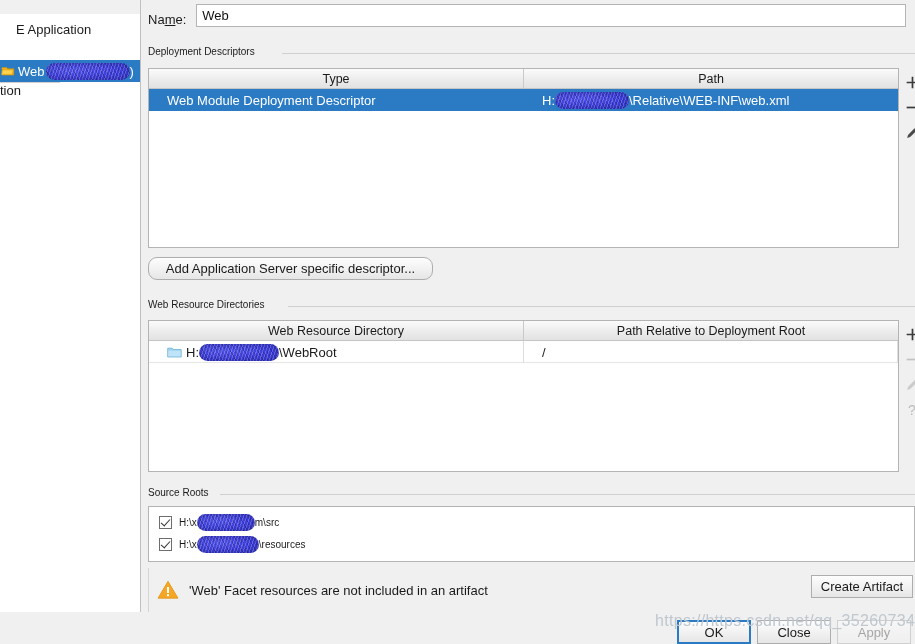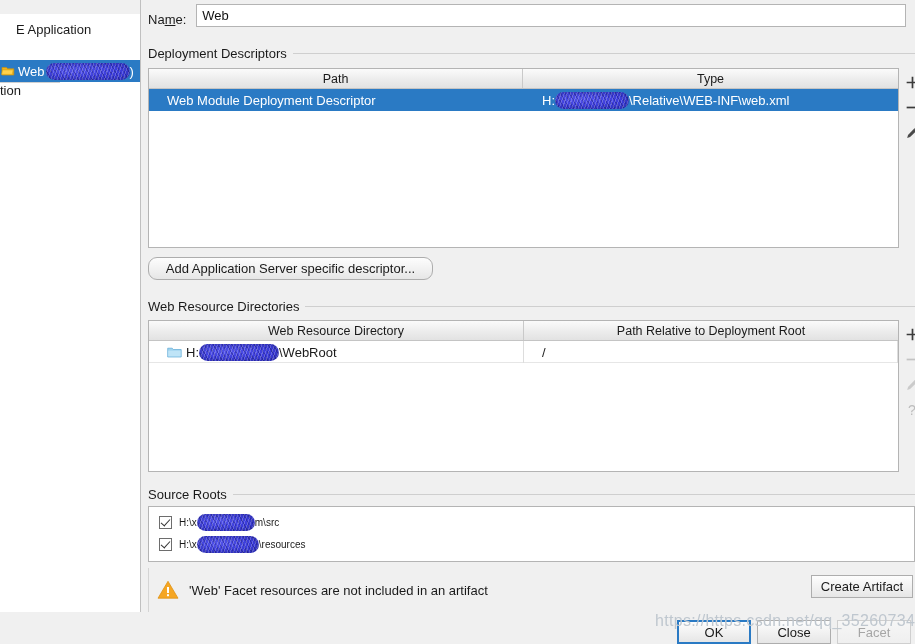--- a/index.html
+++ b/index.html
@@ -72,21 +72,21 @@
     width: 710px; height: 23px;
     border: 1px solid #b4b4b4; background: #ffffff;
     padding: 1px 5px; font-size: 13px; color: #111;
     font-family: "Liberation Sans", sans-serif;
     outline: none;
   }
 
   
   .group-title {
     position: absolute;
-    font-size: 13px; color: #1a1a1a;
+    font-size: 10px; color: #1a1a1a;
     background: #f0f0f0; padding-right: 6px;
     z-index: 2;
     text-align: center;
   }
   .group-rule {
     position: absolute; height: 1px; background: #cfcfcf; z-index: 1;
   }
 
   
   .table-box {
@@ -219,22 +219,22 @@
     <div class="name-row">
       <div class="name-label"><span>Na</span><u>m</u><span>e:</span></div>
       <input class="name-input" type="text" value="Web" style="">
     </div>
 
     <div class="group-title" style="left:6px; top:46px;">Deployment Descriptors</div>
     <div class="group-rule" style="left:140px; top:53px; width:633px;"></div>
 
     <div class="table-box" style="left:6px; top:68px; width:751px; height:180px;">
       <div class="thead">
+        <div class="th" style="width:375px;">Type</div>
         <div class="th" style="width:374px;">Path</div>
-        <div class="th" style="width:375px;">Type</div>
       </div>
       <div class="trow selected">
         <div class="td" style="width:375px;">Web Module Deployment Descriptor</div>
         <div class="td" style="width:374px;">
           <span>H:</span>
             <span class="redact" style="width:74px;height:17px;"></span>
             <span>\Relative\WEB-INF\web.xml</span>
         </div>
       </div>
     </div>
@@ -335,15 +335,15 @@
   </div>
 
   <button class="btn" style="position:absolute; left:811px; top:575px; width:102px; height:23px;">Create Artifact</button>
 
   <div class="footer"></div>
 
   <div class="watermark">https://https.csdn.net/qq_35260734</div>
 
   <button class="btn default" style="position:absolute; left:677px; top:620px; width:74px; height:24px;">OK</button>
   <button class="btn" style="position:absolute; left:757px; top:620px; width:74px; height:24px;">Close</button>
-  <button class="btn dis" style="position:absolute; left:837px; top:620px; width:74px; height:24px;">Facet</button>
+  <button class="btn dis" style="position:absolute; left:837px; top:620px; width:74px; height:24px;">Apply</button>
 
 </div>
 
 </body></html>

